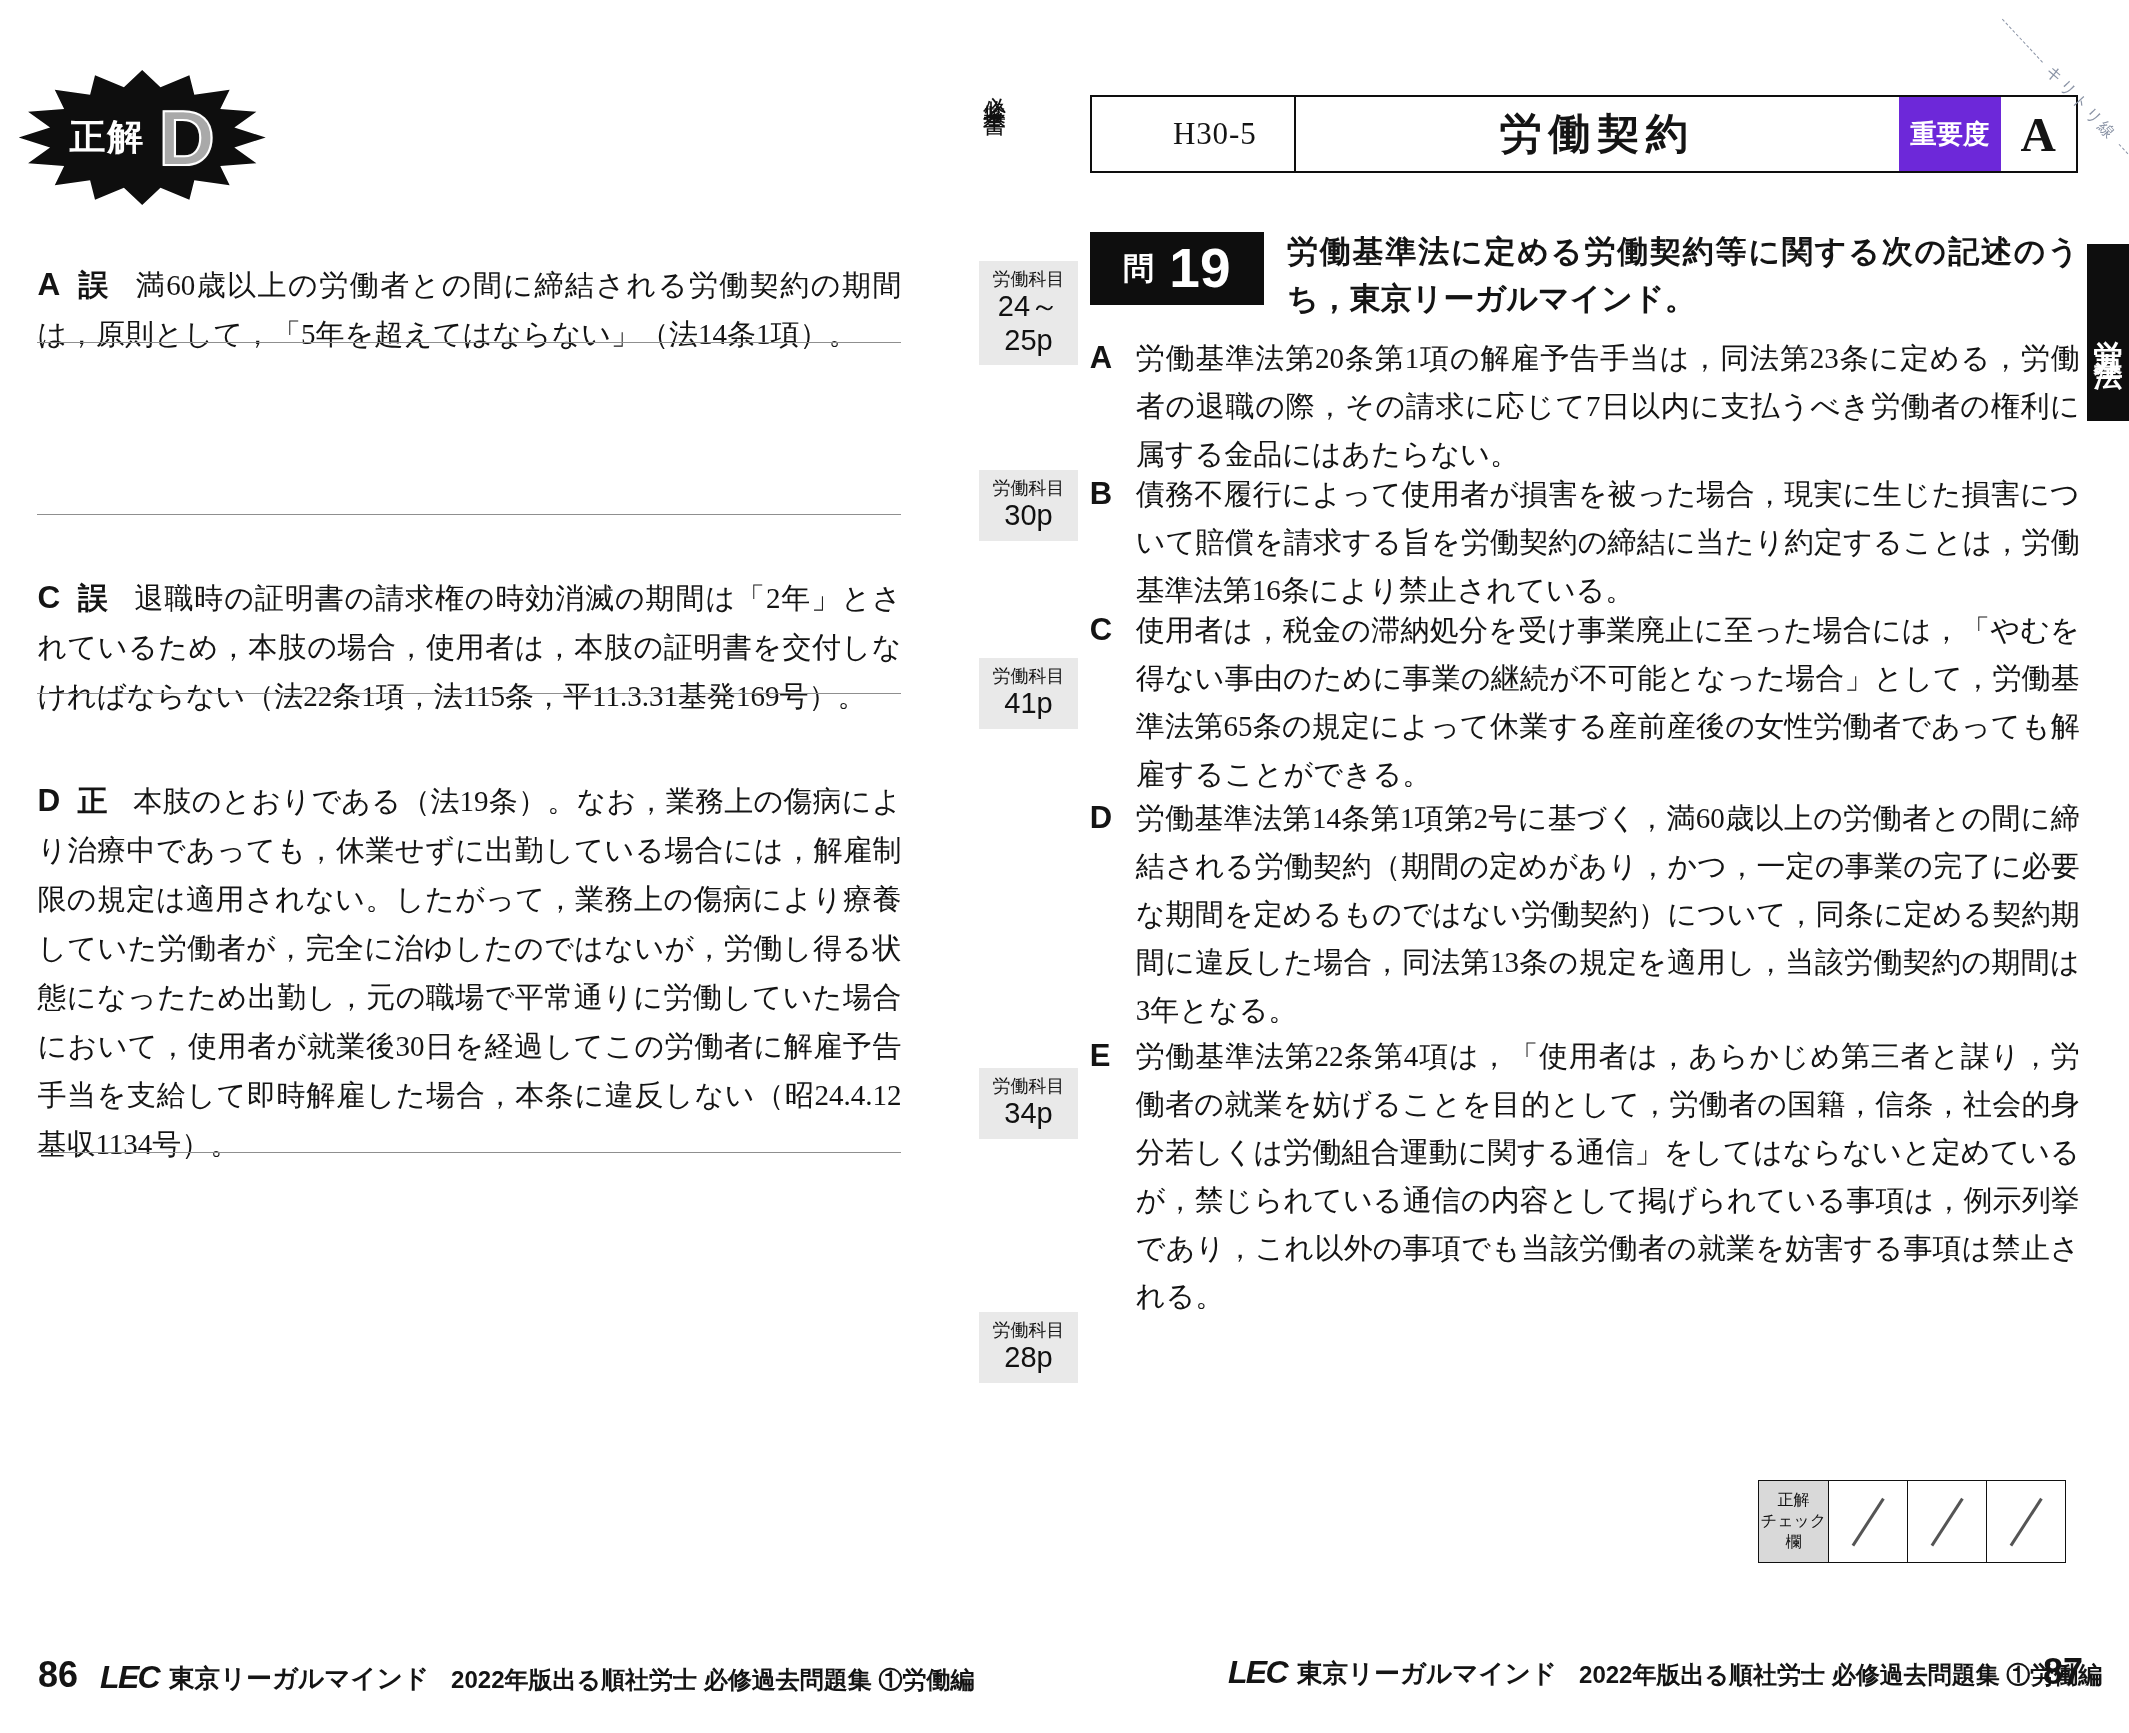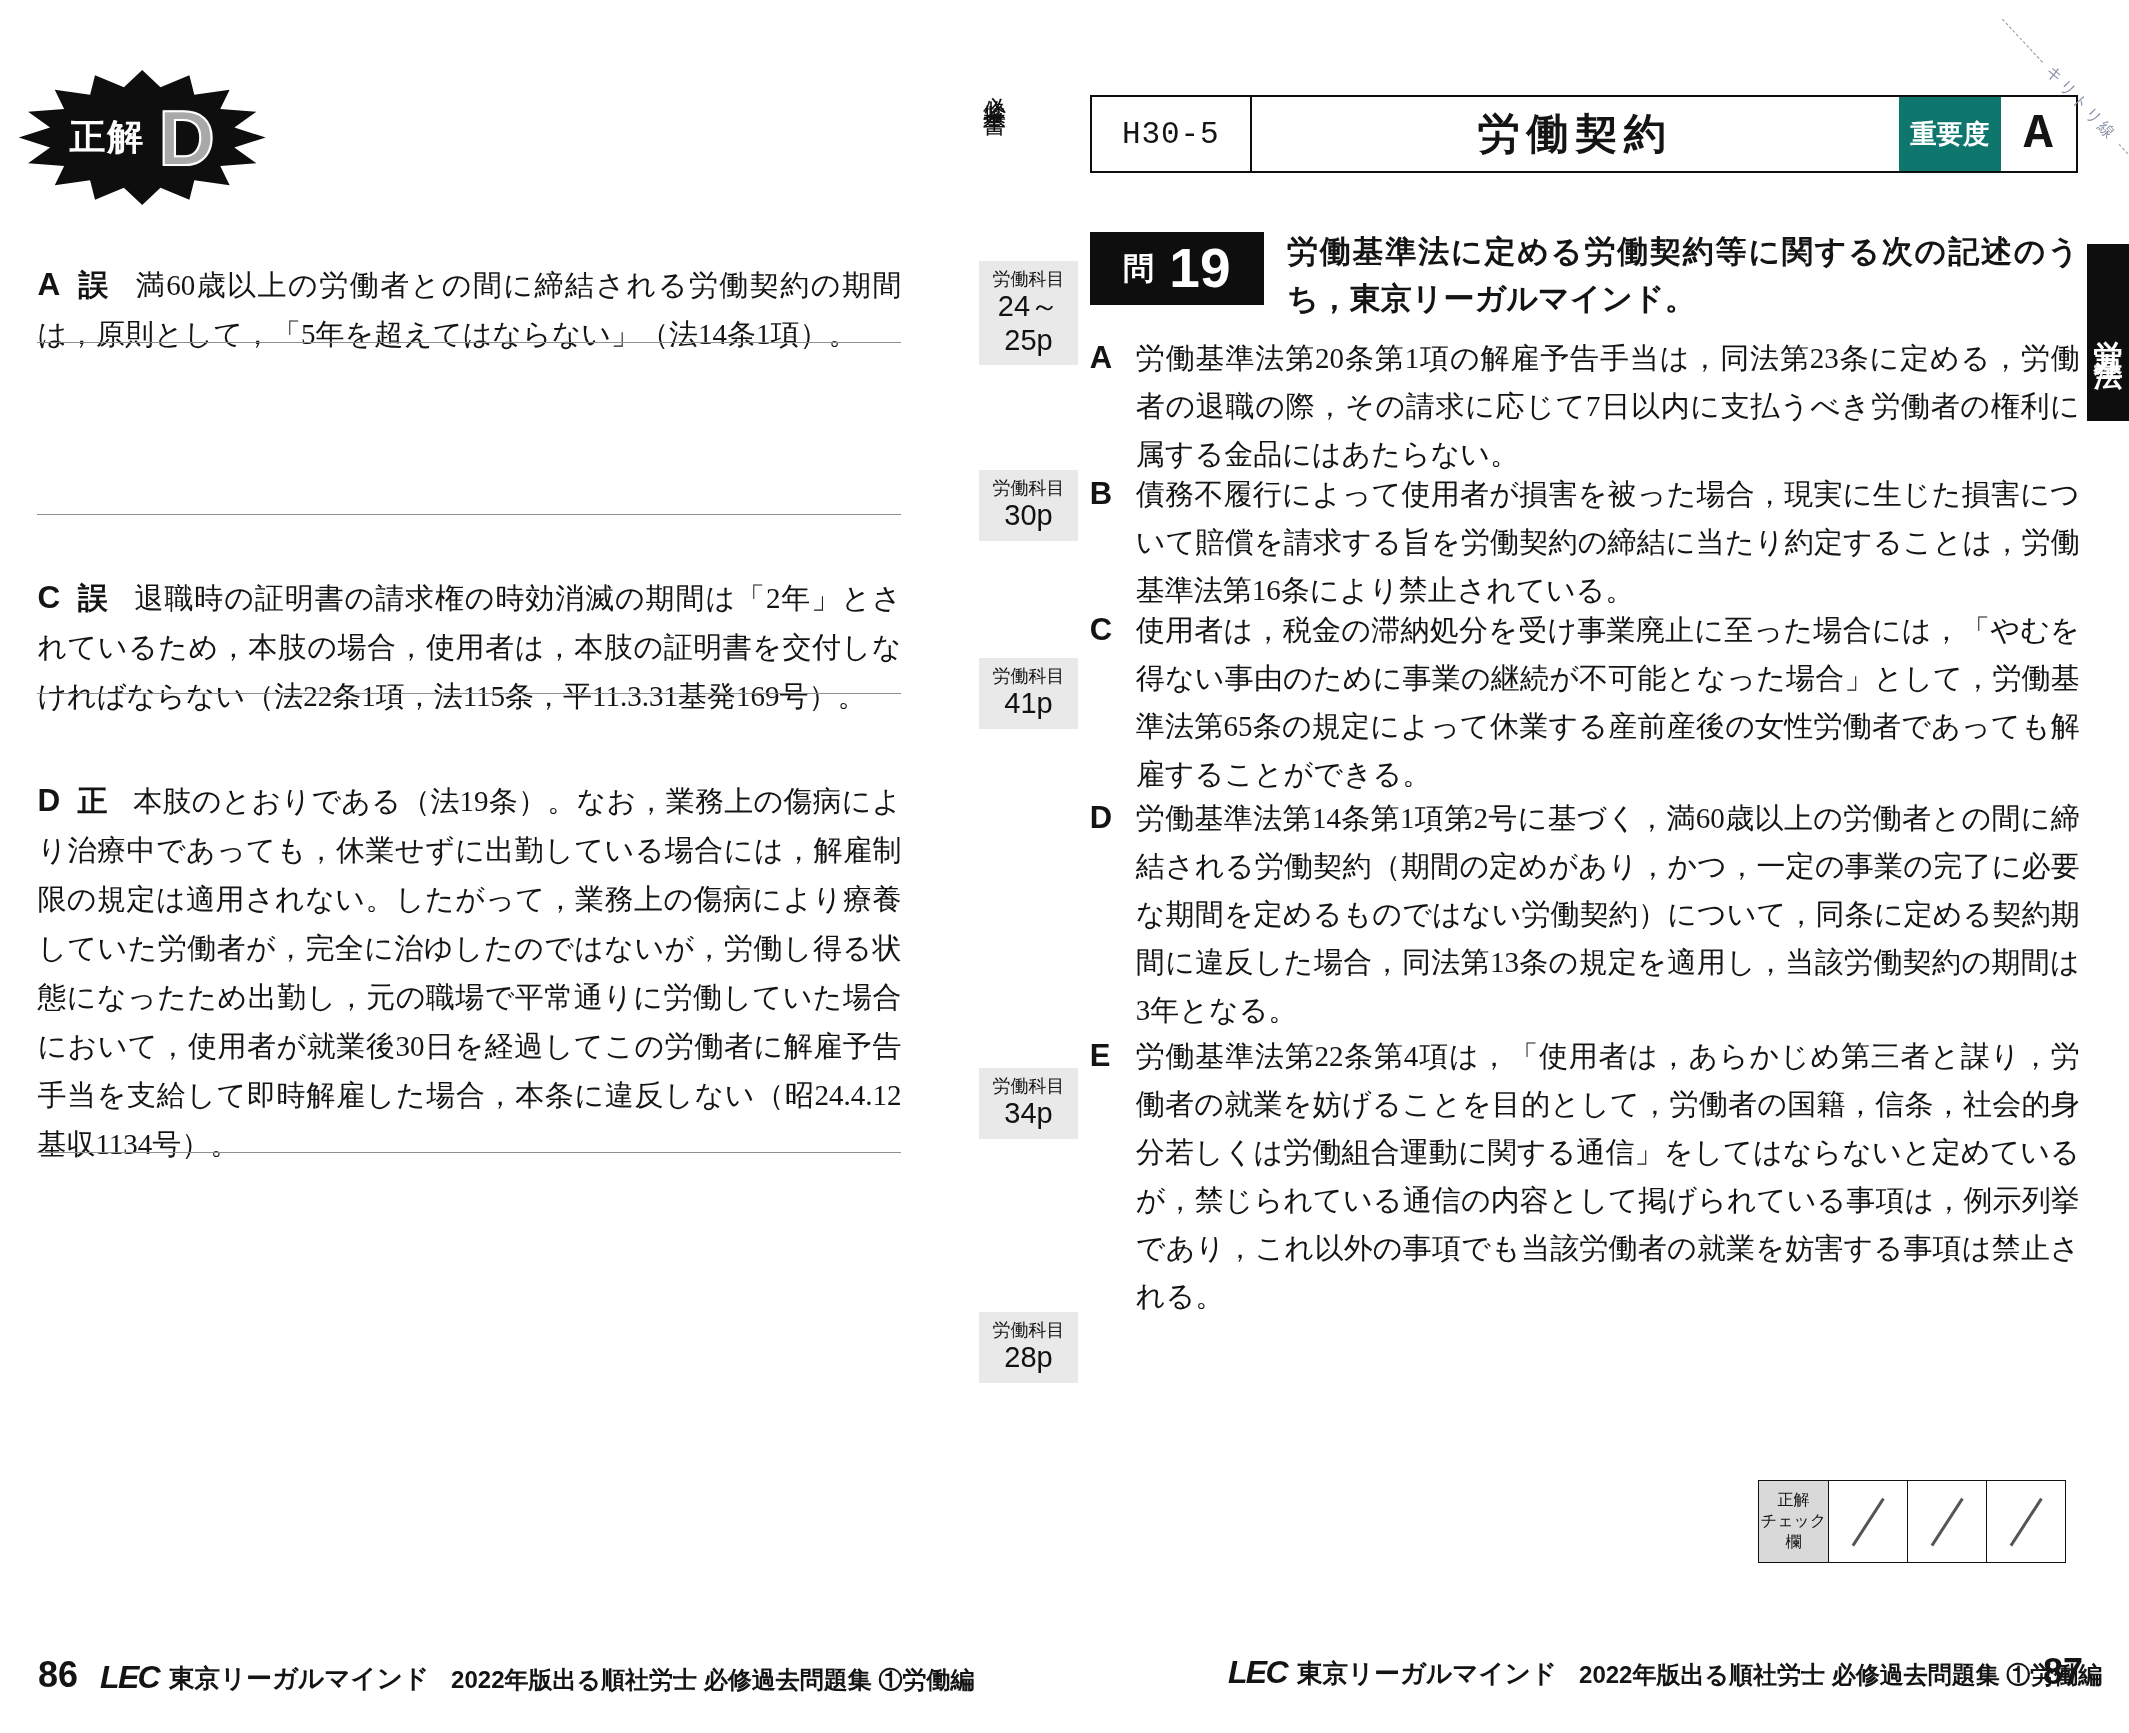--- a/index.html
+++ b/index.html
@@ -43,25 +43,25 @@
   }
   .ref .rl { display:block; font-size:18px; line-height:1.25; }
   .ref .rp { display:block; font-size:29px; line-height:1.15; }
 
   
   .page-right { position:absolute; left:1083px; top:0; width:1003px; height:100%; }
 
   .qheader {
     position:absolute; top:95px; left:6.8px; width:988px; height:78px;
     display:flex; align-items:stretch; border:2.6px solid #0e0e0e;
-    font-family:Liberation Mono, monospace; background:#fff;
+    font-family:Liberation Serif, serif; background:#fff;padding-left:44px;
   }
   .qh-code { width:160px; border-right:2.6px solid #0e0e0e; display:flex; align-items:center; justify-content:center; font-size:31px; letter-spacing:0.9px; }
   .qh-title { flex:1; display:flex; align-items:center; justify-content:center; font-size:42px; font-weight:bold; letter-spacing:6.8px; }
-  .qh-imp-label { width:102px; background:#0f766e; color:#fff; display:flex; align-items:center; justify-content:center; font-size:26.4px; font-weight:bold; }
+  .qh-imp-label { width:102px; background:#6d28d9; color:#fff; display:flex; align-items:center; justify-content:center; font-size:26.4px; font-weight:bold; }
   .qh-imp { width:75px; display:flex; align-items:center; justify-content:center; font-size:49px; font-weight:bold; }
 
   .qbox {
     position:absolute; top:232px; left:6.8px; width:174px; height:73px; background:#0e0e0e; color:#fff;
     display:flex; align-items:center; justify-content:center; gap:15.3px;
     font-family:"Liberation Sans",sans-serif;
   }
   .qbox .ql { font-size:31px; font-weight:bold; }
   .qbox .qn { font-size:55px; font-weight:bold; line-height:1; }
   .qtext {

